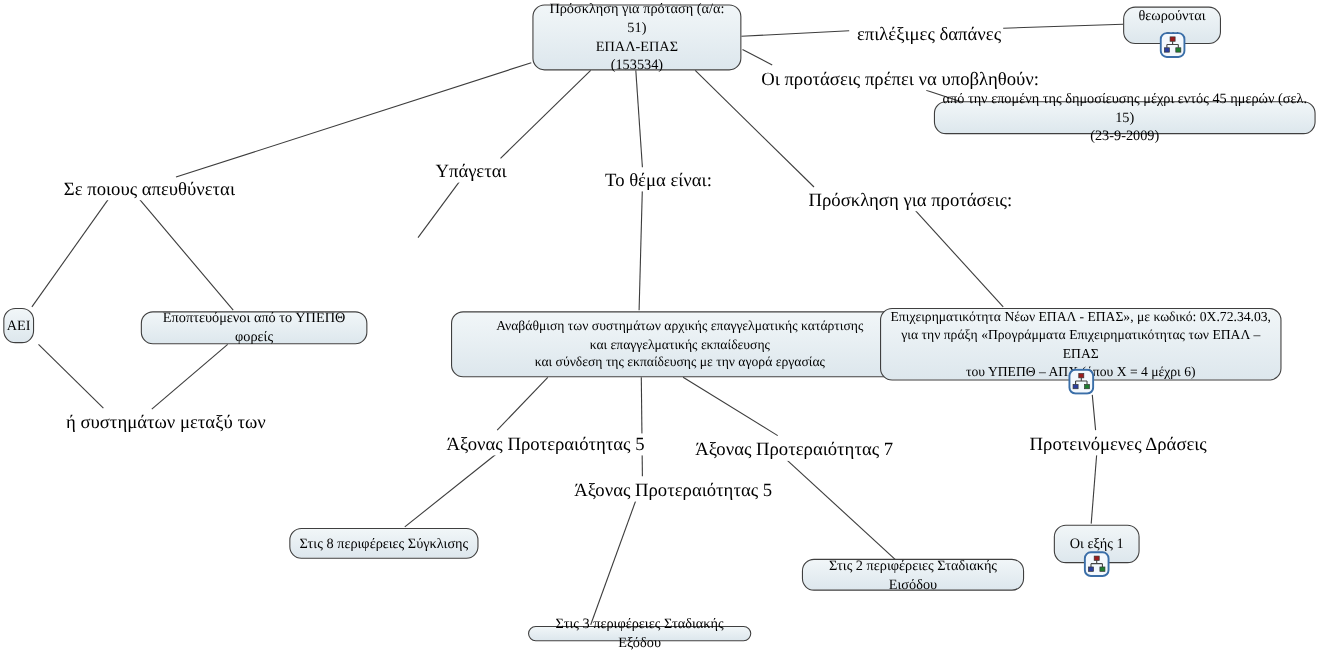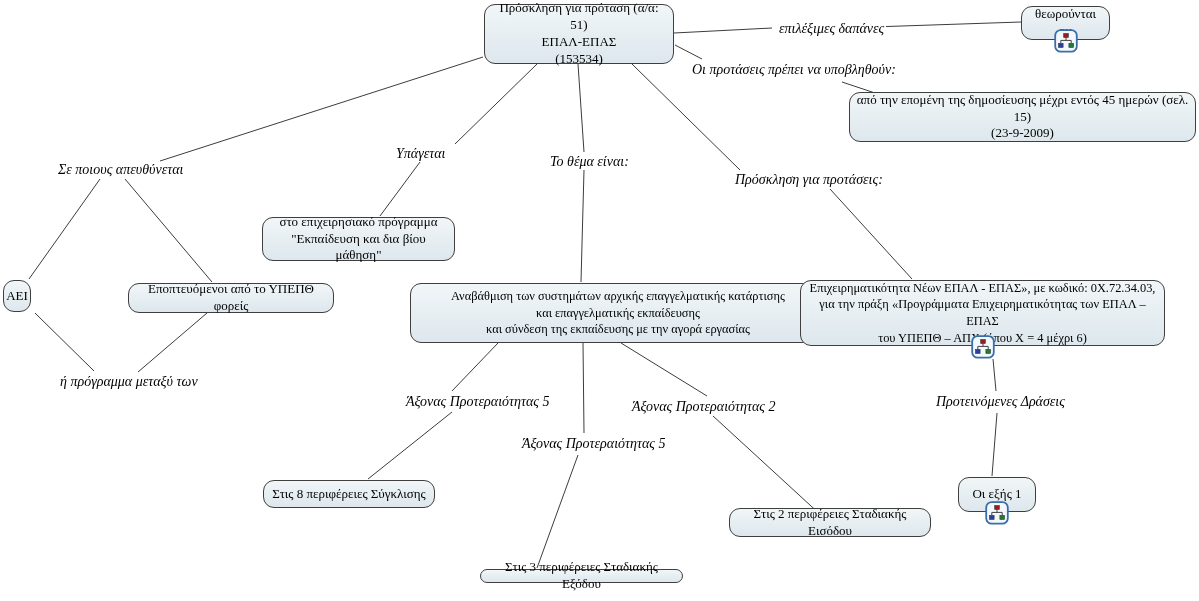--- a/index.html
+++ b/index.html
@@ -12,22 +12,22 @@
   .node{
     position:absolute;box-sizing:border-box;z-index:2;
     background:linear-gradient(180deg,#f1f6f8 0%,#dde7ed 100%);
     border:1.4px solid #3f3f3f;border-radius:11px;
     display:flex;align-items:center;justify-content:center;
     text-align:center;font-size:13px;line-height:1.3;padding:2px 5px;
   }
   .node .node-text{white-space:pre-line;}
   .node.small{font-size:12.4px;line-height:1.35;}
   .link-label{
-    position:absolute;z-index:1;font-size:14px;white-space:nowrap;
-    background:#fff;padding:0 2px;font-style:italic;
+    position:absolute;z-index:1;font-size:17px;white-space:nowrap;
+    background:#fff;padding:0 2px;
   }
   .cmap-icon{
     position:absolute;left:50%;bottom:0;transform:translate(-50%,58%);
     width:24px;height:24px;padding:0;margin:0;border:none;background:transparent;
     cursor:pointer;z-index:3;display:block;
   }
   .cmap-icon svg{display:block;}
   #icon-defs{position:absolute;width:0;height:0;overflow:hidden;}
 </style>
 </head>
@@ -81,29 +81,25 @@
 
   <div class="node" style="left:1021px;top:6px;width:89px;height:34px">
     <span class="node-text">θεωρούνται οι:</span>
     <button class="cmap-icon">
       <svg width="24" height="24">
           <use href="#cmapicon"></use>
         </svg>
     </button>
   </div>
 
-  <div class="node" style="left:849px;top:92px;width:347px;height:50px">
+  <div class="node" style="left:849px;top:92px;width:347px;height:30px">
     <span class="node-text">από την επομένη της δημοσίευσης μέχρι εντός 45 ημερών (σελ. 15)
 (23-9-2009)</span>
   </div>
 
-  <div class="node" style="left:262px;top:217px;width:193px;height:44px">
-    <span class="node-text">στο επιχειρησιακό πρόγραμμα
-"Εκπαίδευση και δια βίου μάθηση"</span>
-  </div>
 
   <div class="node" style="left:3px;top:280px;width:28px;height:32px">
     <span class="node-text">ΑΕΙ</span>
   </div>
 
   <div class="node" style="left:128px;top:283px;width:206px;height:30px">
     <span class="node-text">Εποπτευόμενοι από το ΥΠΕΠΘ φορείς</span>
   </div>
 
   <div class="node small" style="left:410px;top:283px;width:416px;height:60px">
@@ -143,19 +139,19 @@
         </svg>
     </button>
   </div>
 
   <div class="link-label" style="left:777px;top:21px">επιλέξιμες δαπάνες</div>
   <div class="link-label" style="left:690px;top:62px">Οι προτάσεις πρέπει να υποβληθούν:</div>
   <div class="link-label" style="left:56px;top:162px">Σε ποιους απευθύνεται</div>
   <div class="link-label" style="left:394px;top:146px">Υπάγεται</div>
   <div class="link-label" style="left:548px;top:154px">Το θέμα είναι:</div>
   <div class="link-label" style="left:733px;top:172px">Πρόσκληση για προτάσεις:</div>
-  <div class="link-label" style="left:58px;top:374px">ή πρόγραμμα μεταξύ των</div>
+  <div class="link-label" style="left:58px;top:374px">ή συστημάτων μεταξύ των</div>
   <div class="link-label" style="left:404px;top:394px">Άξονας Προτεραιότητας 5</div>
-  <div class="link-label" style="left:630px;top:399px">Άξονας Προτεραιότητας 2</div>
+  <div class="link-label" style="left:630px;top:399px">Άξονας Προτεραιότητας 7</div>
   <div class="link-label" style="left:520px;top:436px">Άξονας Προτεραιότητας 5</div>
   <div class="link-label" style="left:934px;top:394px">Προτεινόμενες Δράσεις</div>
 
 </div>
 
 </body></html>

